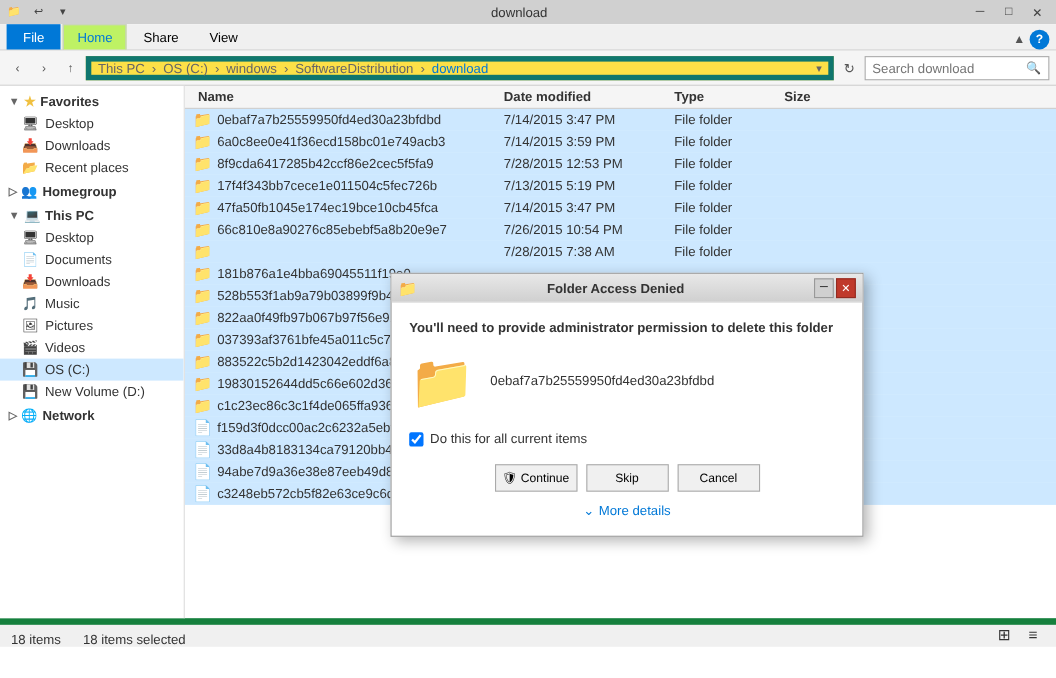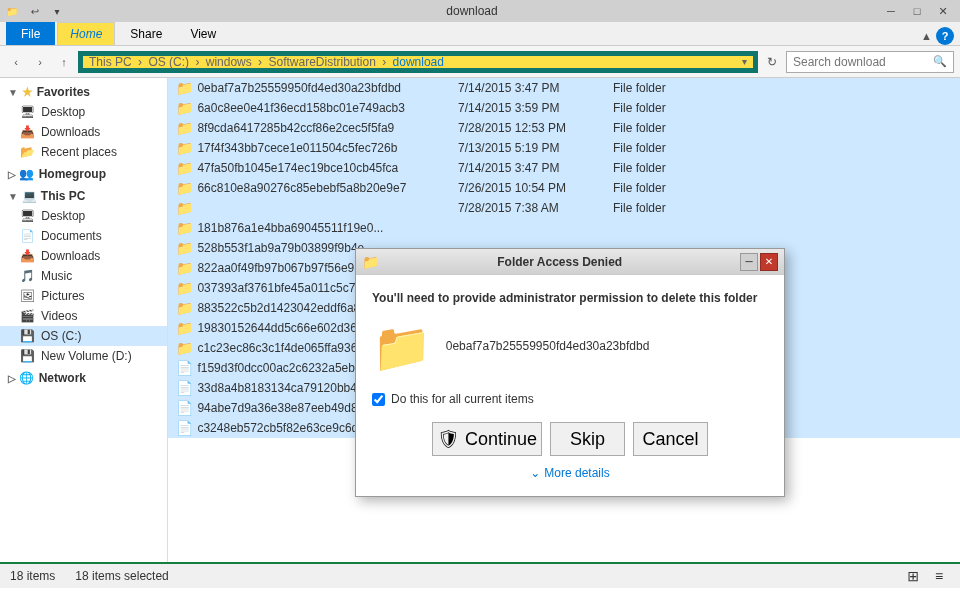--- a/index.html
+++ b/index.html
@@ -16,21 +16,21 @@
     }
     .title-bar-left { display: flex; align-items: center; gap: 4px; }
     .title-text { flex: 1; text-align: center; font-size: 12px; color: #333; }
     .window-controls { display: flex; }
     .win-btn { width: 26px; height: 22px; display: flex; align-items: center; justify-content: center; font-size: 11px; cursor: pointer; color: #444; }
 
     
     .ribbon { background: #f0f0f0; border-bottom: 1px solid #ccc; }
     .ribbon-tabs { display: flex; align-items: flex-end; padding: 0 6px; gap: 2px; }
     .ribbon-tab { padding: 4px 12px; font-size: 12px; cursor: pointer; border: 1px solid transparent; border-bottom: none; }
-    .ribbon-tab.active { background: #fde047; border-color: #ccc; color: #0078d7; font-style: italic; }
+    .ribbon-tab.active { background: #bef264; border-color: #ccc; color: #0078d7; }
     .ribbon-tab.file-tab { background: #0078d7; color: #fff; padding: 4px 14px; }
 
     
     .address-bar { display: flex; align-items: center; background: #f5f5f5; border-bottom: 1px solid #ccc; padding: 3px 6px; gap: 4px; height: 32px; }
     .nav-btn { width: 20px; height: 20px; background: none; border: 1px solid transparent; cursor: pointer; font-size: 11px; display: flex; align-items: center; justify-content: center; color: #555; }
     .breadcrumb { flex: 1; background: #fde047; border: 5px solid #0f766e; height: 22px; display: flex; align-items: center; padding: 0 6px; font-size: 12px; color: #333; gap: 20px; }
     .breadcrumb span { color: #0078d7; }
     .breadcrumb .sep { color: #666; margin: 0 3px; }
     .refresh-btn { width: 20px; height: 20px; cursor: pointer; font-size: 12px; display: flex; align-items: center; justify-content: center; color: #555; }
     .search-box { display: flex; align-items: center; background: #fff; border: 1px solid #aaa; height: 22px; width: 168px; padding: 0 6px; gap: 4px; }
@@ -58,21 +58,21 @@
     .col-size { width: 80px; }
     .file-row { display: flex; align-items: center; padding: 2px 0; cursor: pointer; }
     .file-row.selected { background: #cde8ff; }
     .file-cell { font-size: 12px; color: #333; overflow: hidden; white-space: nowrap; }
     .file-name { width: 290px; padding-left: 8px; display: flex; align-items: center; gap: 4px; }
     .file-date { width: 155px; }
     .file-type { width: 100px; }
     .file-size { width: 80px; }
 
     
-    .status-bar { height: 26px; background: #f0f0f0; border-top: 2px solid #15803d; display: flex; align-items: center; padding: 10px 10px; gap: 20px; font-size: 12px; color: #333; justify-content: space-between; }
+    .status-bar { height: 26px; background: #f0f0f0; border-top: 6px solid #15803d; display: flex; align-items: flex-end; padding: 0 10px; gap: 20px; font-size: 12px; color: #333; justify-content: space-between; }
     .status-right { display: flex; gap: 4px; }
     .view-btn { width: 22px; height: 22px; display: flex; align-items: center; justify-content: center; font-size: 14px; cursor: pointer; border: 1px solid transparent; }
 
     
     .dialog-overlay { position: fixed; top: 0; left: 0; width: 960px; height: 616px; z-index: 100; }
     .dialog { position: absolute; top: 248px; left: 355px; width: 430px; background: #fff; border: 1px solid #999; box-shadow: 4px 4px 12px rgba(0,0,0,0.3); }
     .dialog-title-bar { background: linear-gradient(to bottom, #e8e8e8, #d0d0d0); height: 26px; display: flex; align-items: center; justify-content: space-between; padding: 0 6px; border-bottom: 1px solid #ccc; }
     .dialog-title { font-size: 12px; font-weight: 600; color: #333; }
     .dialog-win-controls { display: flex; gap: 2px; }
     .dialog-win-btn { width: 18px; height: 18px; display: flex; align-items: center; justify-content: center; font-size: 10px; cursor: pointer; border: 1px solid #999; background: #d0d0d0; }
@@ -80,21 +80,21 @@
     .dialog-content { padding: 16px; }
     .dialog-message { font-size: 12px; color: #333; margin-bottom: 14px; font-weight: 600; }
     .dialog-folder-info { display: flex; align-items: center; gap: 14px; margin-bottom: 16px; }
     .big-folder-icon { font-size: 48px; color: #e8b84b; }
     .folder-details { font-size: 12px; color: #333; }
     .folder-details .folder-name { font-size: 12px; margin-bottom: 4px; }
     .folder-details .folder-date { font-size: 12px; color: #555; }
     .dialog-checkbox { display: flex; align-items: center; gap: 6px; margin-bottom: 16px; font-size: 12px; color: #333; }
     .dialog-checkbox input { width: 13px; height: 13px; }
     .dialog-buttons { display: flex; justify-content: center; gap: 8px; margin-bottom: 10px; }
-    .dialog-btn { padding: 5px 4px; font-size: 18px; border: 1px solid #aaa; background: #f0f0f0; cursor: pointer; min-width: 75px; text-align: center; }
+    .dialog-btn { padding: 5px 4px; font-size: 11px; border: 1px solid #aaa; background: #f0f0f0; cursor: pointer; min-width: 75px; text-align: center; }
     .dialog-btn-primary { background: #f0f0f0; }
     .more-details { display: flex; align-items: center; justify-content: center; gap: 4px; font-size: 12px; color: #0078d7; cursor: pointer; }
     .quick-btn { width: 18px; height: 18px; display: flex; align-items: center; justify-content: center; font-size: 10px; cursor: pointer; color: #444; }
   </style>
 </head>
 <body>
 
 <div class="title-bar">
   <div class="title-bar-left">
     <div class="quick-btn">📁</div>
@@ -222,20 +222,26 @@
     <div class="sidebar-section">
       <div class="sidebar-header">
         <span class="expand-icon">▷</span>
         <span>🌐</span>
         <span>Network</span>
       </div>
     </div>
   </div>
 
   <div class="file-list">
+    <div class="file-list-header">
+      <div class="col-name">Name</div>
+      <div class="col-date">Date modified</div>
+      <div class="col-type">Type</div>
+      <div class="col-size">Size</div>
+    </div>
     <div id="file-rows">
         <div class="file-row selected">
     <div class="file-cell file-name">
       <span style="font-size:14px; color:#e8b84b;">📁</span>
       <span style="font-size:12px;">0ebaf7a7b25559950fd4ed30a23bfdbd</span>
     </div>
     <div class="file-cell file-date">7/14/2015 3:47 PM</div>
     <div class="file-cell file-type">File folder</div>
     <div class="file-cell file-size"></div>
   </div>

